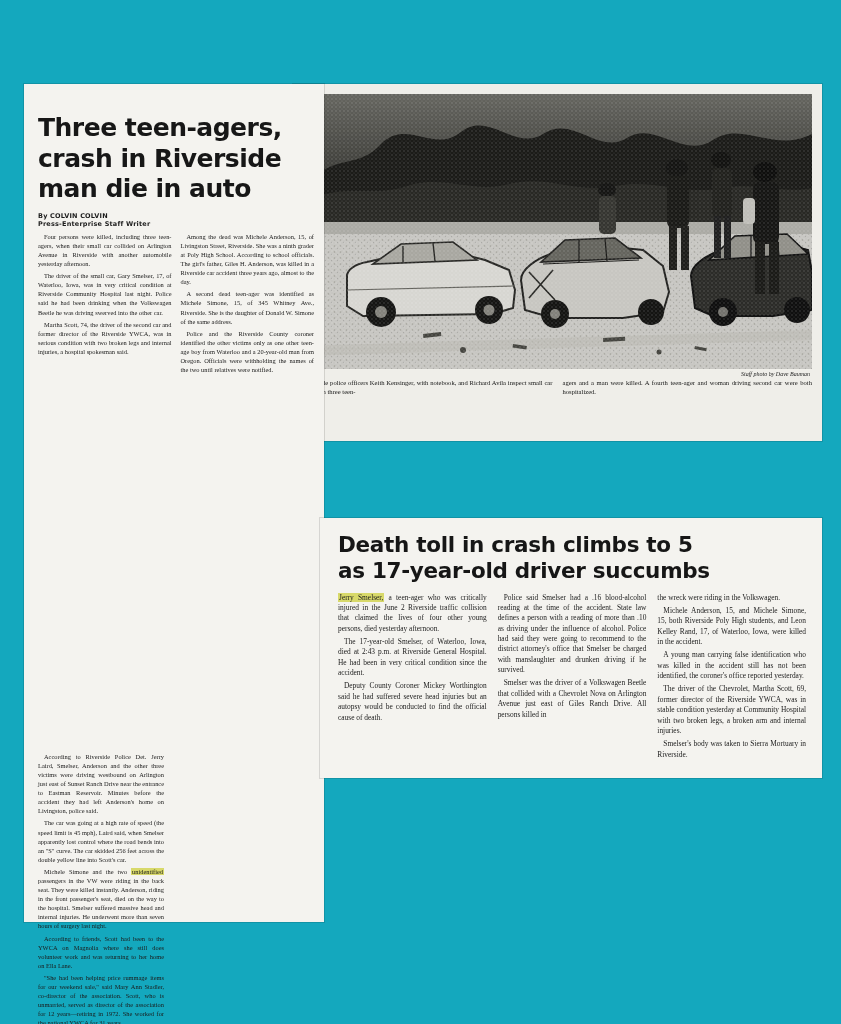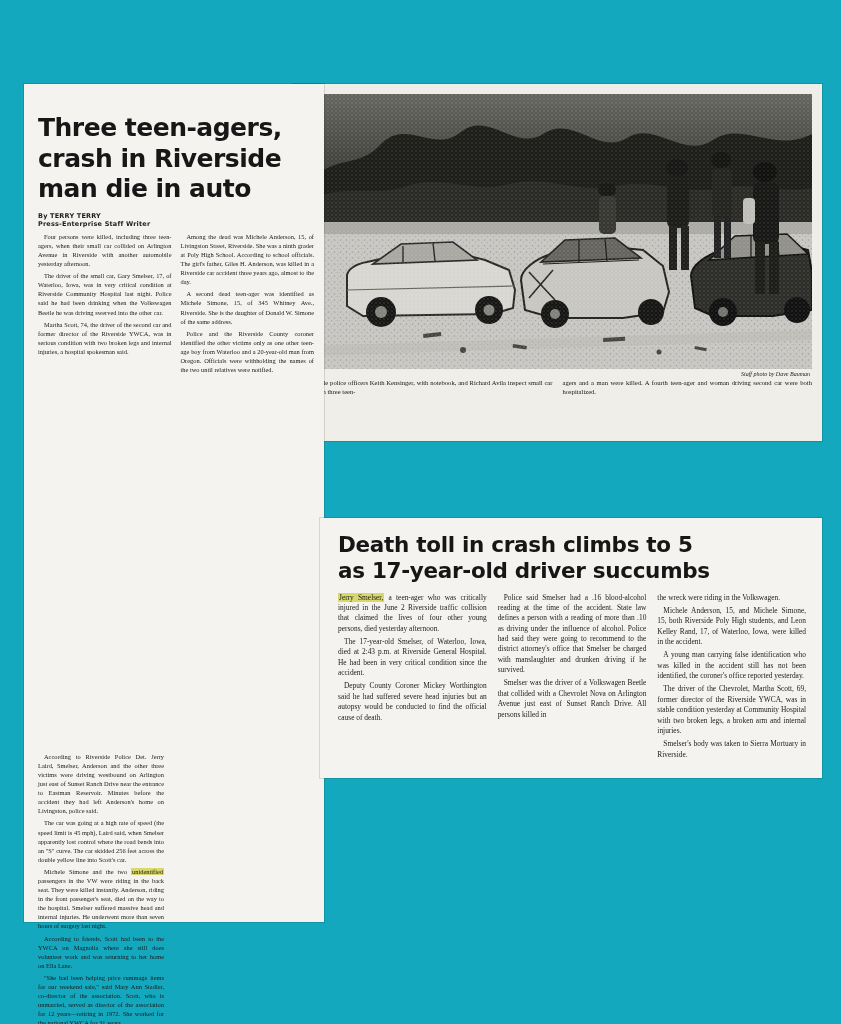--- a/index.html
+++ b/index.html
@@ -291,21 +291,21 @@
     </div>
   </div>
 
   <div class="clip" id="clip-top">
     <div class="headline-main">
       <span class="hl-line">Three teen-agers,</span>
       <span class="hl-line">crash in Riverside</span>
       <span class="hl-line">man die in auto</span>
     </div>
     <div class="byline">
-      <div>By TERRY TERRY</div>
+      <div>By COLVIN COLVIN</div>
       <div>Press-Enterprise Staff Writer</div>
     </div>
 
     <div class="cols" id="top-cols">
       <div class="col bodytext">
         <p>Four persons were killed, including three teen-agers, when their small car collided on Arlington Avenue in Riverside with another automobile yesterday afternoon.</p>
         <p>The driver of the small car, Gary Smelser, 17, of Waterloo, Iowa, was in very critical condition at Riverside Community Hospital last night. Police said he had been drinking when the Volkswagen Beetle he was driving swerved into the other car.</p>
         <p>Martha Scott, 74, the driver of the second car and former director of the Riverside YWCA, was in serious condition with two broken legs and internal injuries, a hospital spokesman said.</p>
       </div>
       <div class="col bodytext">
@@ -332,21 +332,21 @@
       <span class="hl-line">as 17-year-old driver succumbs</span>
     </div>
     <div id="bot-cols">
       <div class="col bodytext">
         <p class="noind"><span class="hl-yellow">Jerry Smelser,</span><span> a teen-ager who was critically injured in the June 2 Riverside traffic collision that claimed the lives of four other young persons, died yesterday afternoon.</span></p>
         <p>The 17-year-old Smelser, of Waterloo, Iowa, died at 2:43 p.m. at Riverside General Hospital. He had been in very critical condition since the accident.</p>
         <p>Deputy County Coroner Mickey Worthington said he had suffered severe head injuries but an autopsy would be conducted to find the official cause of death.</p>
       </div>
       <div class="col bodytext">
         <p>Police said Smelser had a .16 blood-alcohol reading at the time of the accident. State law defines a person with a reading of more than .10 as driving under the influence of alcohol. Police had said they were going to recommend to the district attorney's office that Smelser be charged with manslaughter and drunken driving if he survived.</p>
-        <p>Smelser was the driver of a Volkswagen Beetle that collided with a Chevrolet Nova on Arlington Avenue just east of Sunset Ranch Drive. All persons killed in</p>
+        <p>Smelser was the driver of a Volkswagen Beetle that collided with a Chevrolet Nova on Arlington Avenue just east of Giles Ranch Drive. All persons killed in</p>
       </div>
       <div class="col bodytext">
         <p class="noind">the wreck were riding in the Volkswagen.</p>
         <p>Michele Anderson, 15, and Michele Simone, 15, both Riverside Poly High students, and Leon Kelley Rand, 17, of Waterloo, Iowa, were killed in the accident.</p>
         <p>A young man carrying false identification who was killed in the accident still has not been identified, the coroner's office reported yesterday.</p>
         <p>The driver of the Chevrolet, Martha Scott, 69, former director of the Riverside YWCA, was in stable condition yesterday at Community Hospital with two broken legs, a broken arm and internal injuries.</p>
         <p>Smelser's body was taken to Sierra Mortuary in Riverside.</p>
       </div>
     </div>
   </div>

